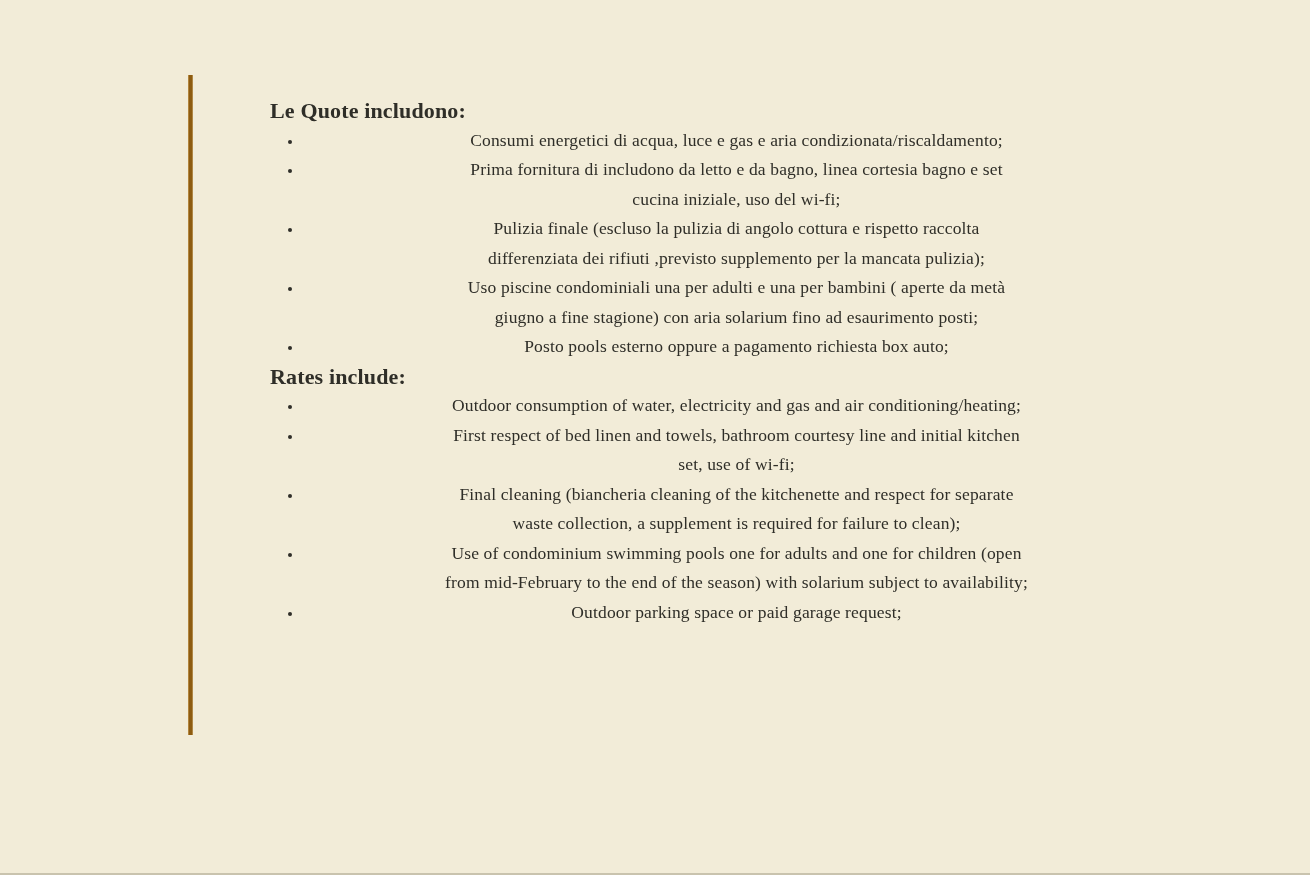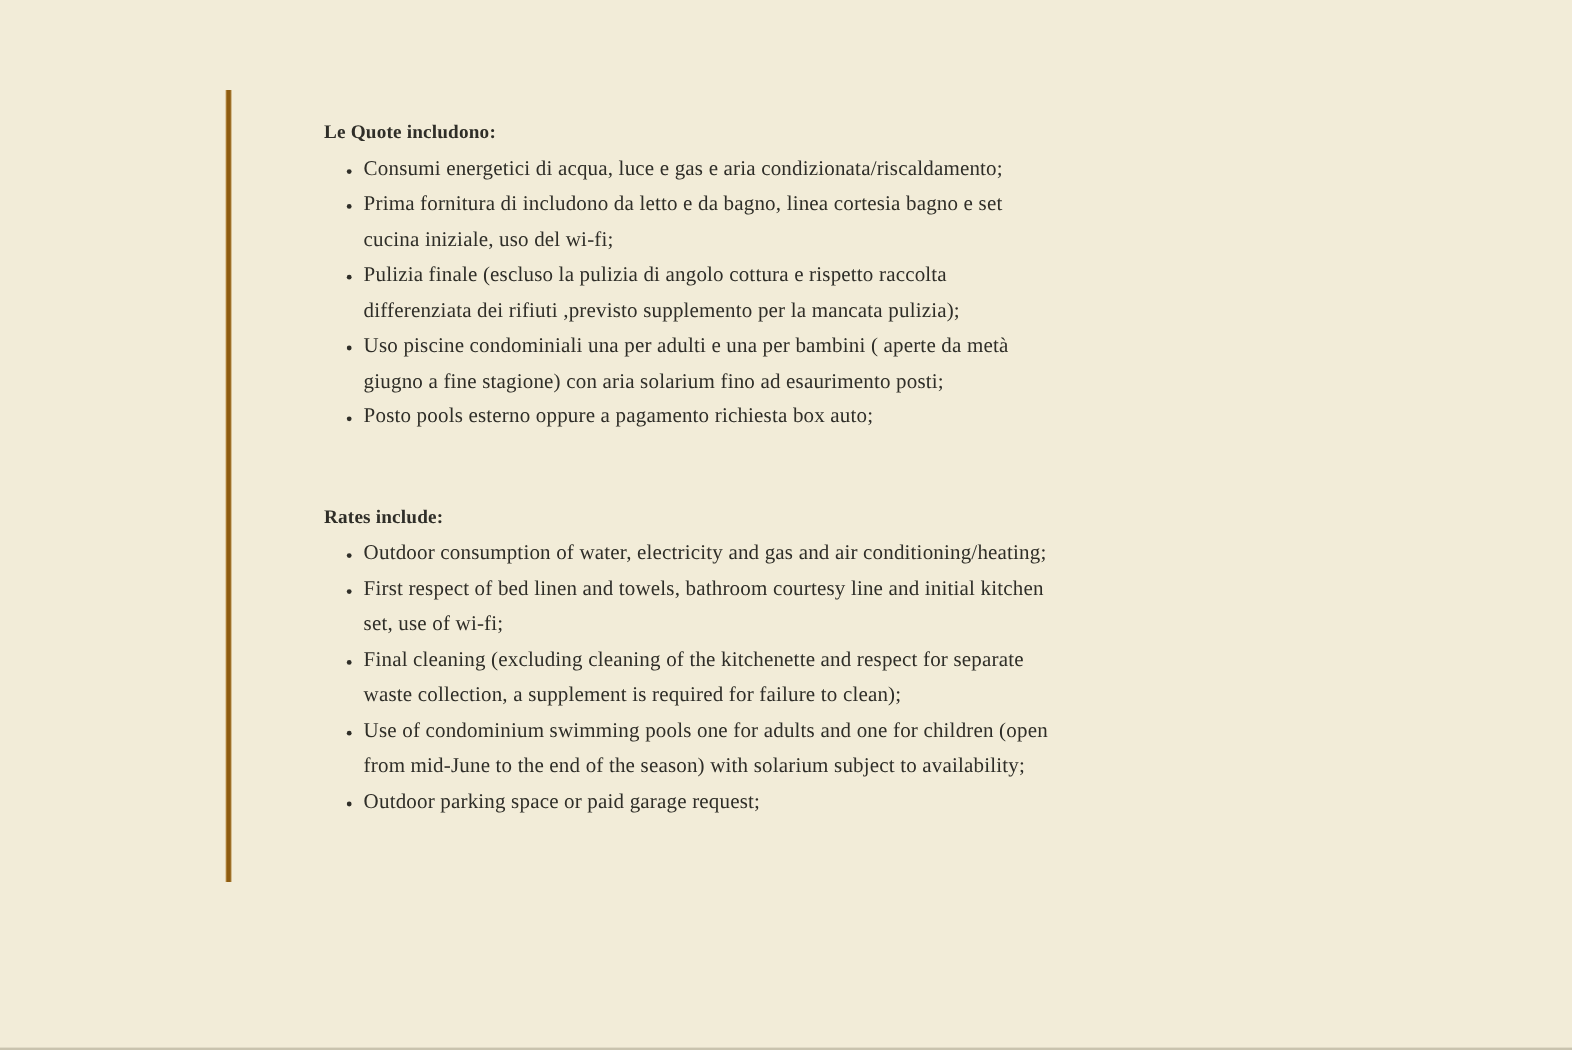--- a/index.html
+++ b/index.html
@@ -31,31 +31,31 @@
     position: absolute;
     left: 270px;
     top: 96px;
     width: 900px;
     font-size: 17.5px;
     line-height: 29.5px;
     letter-spacing: 0.15px;
   }
   .section-heading {
     margin: 0;
-    font-size: 16px;
+    font-size: 22px;
     line-height: 29.5px;
     font-weight: bold;
   }
   .section-english {
-    margin-top: 55px;
   }
   ul.bullet-list {
     margin: 0;
     padding: 0 0 0 33px;
     list-style: disc outside;
+    text-align: center;
   }
   ul.bullet-list li {
     white-space: pre-line;
   }
   ul.bullet-list li::marker {
     color: #2f2e28;
     font-size: 14px;
   }
   .bottom-edge {
     position: absolute;
@@ -88,24 +88,24 @@
         <li>Posto pools esterno oppure a pagamento richiesta box auto;</li>
       </ul>
     </section>
 
     <section class="section-english">
       <h2 class="section-heading">Rates include:</h2>
       <ul class="bullet-list">
         <li>Outdoor consumption of water, electricity and gas and air conditioning/heating;</li>
         <li>First respect of bed linen and towels, bathroom courtesy line and initial kitchen
 set, use of wi-fi;</li>
-        <li>Final cleaning (excluding cleaning of the kitchenette and respect for separate
+        <li>Final cleaning (biancheria cleaning of the kitchenette and respect for separate
 waste collection, a supplement is required for failure to clean);</li>
         <li>Use of condominium swimming pools one for adults and one for children (open
-from mid-June to the end of the season) with solarium subject to availability;</li>
+from mid-February to the end of the season) with solarium subject to availability;</li>
         <li>Outdoor parking space or paid garage request;</li>
       </ul>
     </section>
 
   </div>
 
   <div class="bottom-edge"></div>
 
 </div>
 

